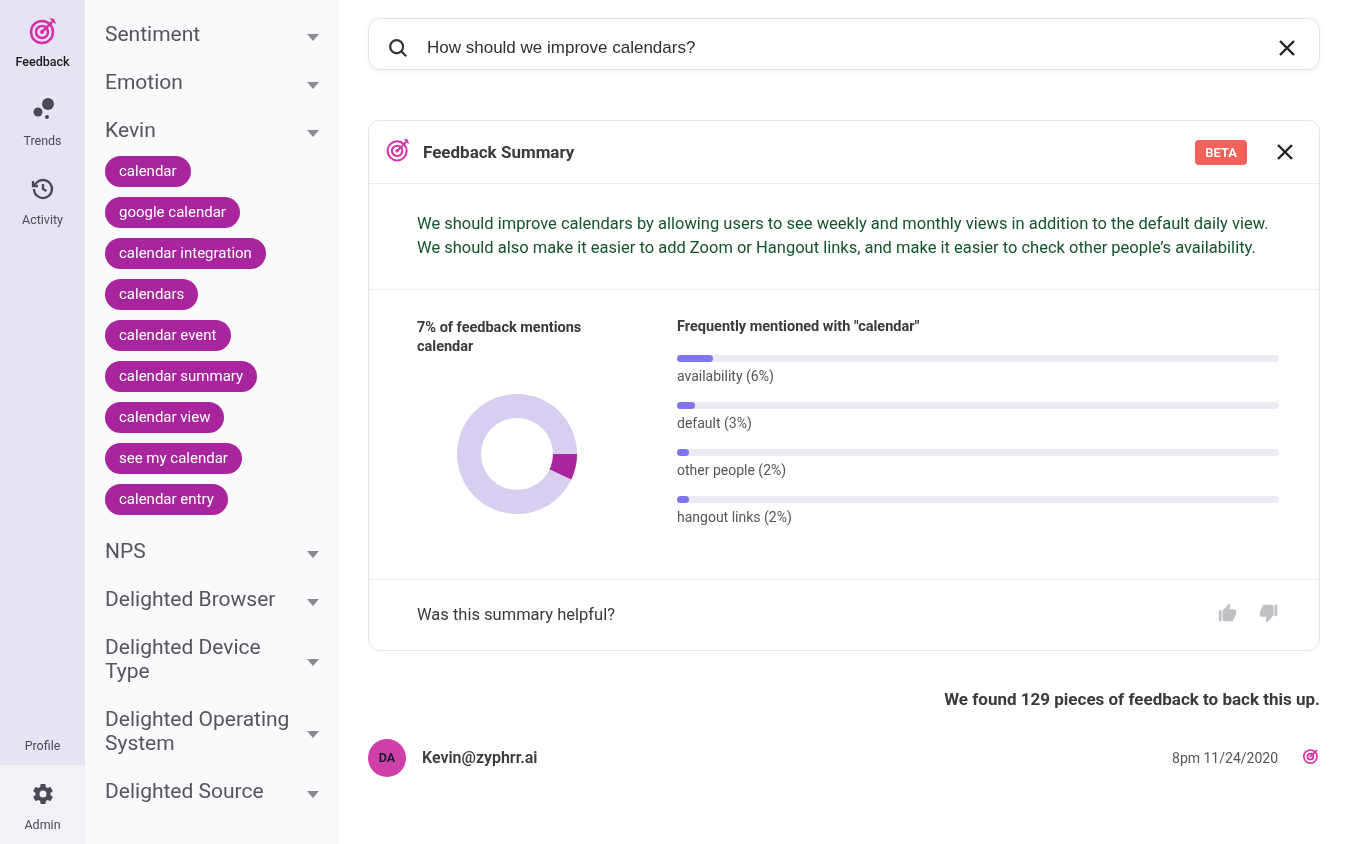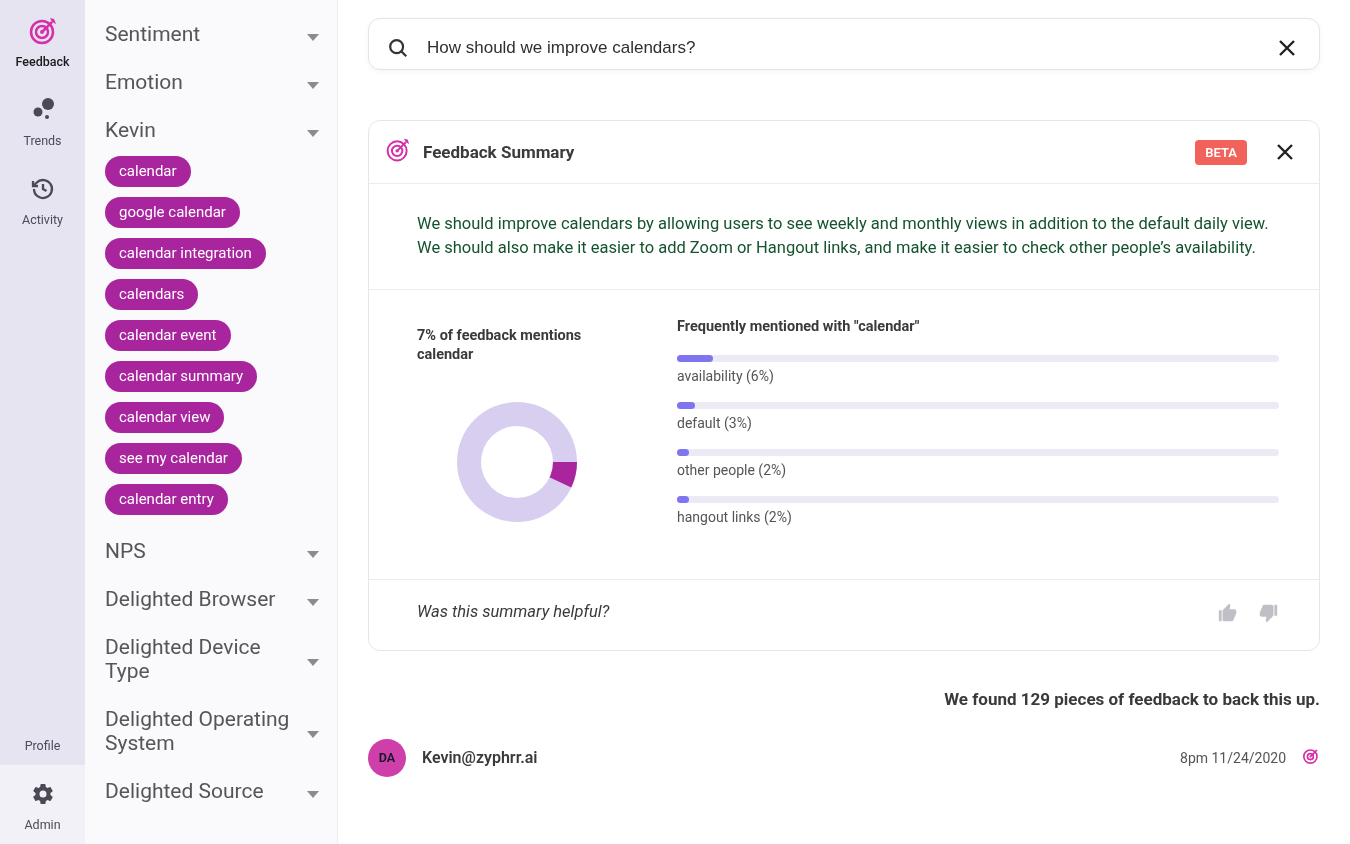--- a/index.html
+++ b/index.html
@@ -119,35 +119,35 @@
     padding: 5px 10px;
     border-radius: 4px;
   }
   .summary-body { padding: 28px 40px 28px 48px; font-size: 16.5px; line-height: 1.48; color: #14532d; border-bottom: 1px solid #ececef;}
   .summary-charts {
     display: flex;
     gap: 60px;
     padding: 28px 40px 36px 48px;
     border-bottom: 1px solid #ececef;
   }
-  .donut-block { width: 200px; flex-shrink: 0; margin-top: 8px; }
+  .donut-block { width: 200px; flex-shrink: 0; }
   .donut-title { font-weight: 700; font-size: 14.5px; line-height: 1.35; margin-bottom: 18px; }
   .donut-wrap { position: relative; width: 158px; height: 158px; margin: 0 auto; }
 
   .bars-block { flex: 1; }
   .bars-title { font-weight: 700; font-size: 14.5px; margin-bottom: 20px; }
   .bar-row { margin-bottom: 18px; }
   .bar-track { height: 7px; background: #eceaf4; border-radius: 4px; position: relative; margin-bottom: 6px; }
   .bar-fill { height: 100%; background: #7f75f0; border-radius: 4px; }
   .bar-label { font-size: 14px; color: #555; }
 
   .summary-foot {
     display: flex;
+    align-items: center;
     padding: 22px 40px 22px 48px;
-    font-style: italic;
   }
   .foot-text { flex: 1; font-size: 16.5px; }
   .thumb { color: #bfbfc6; cursor: pointer; margin-left: 18px; }
 
   .backing-line {
     font-weight: 700;
     font-size: 17px;
     margin: 38px 0 30px 0;
     text-align: right;
   }
@@ -161,21 +161,21 @@
   .avatar-badge {
     width: 38px; height: 38px;
     border-radius: 50%;
     background: #cf3fa9;
     color: #0f172a;
     font-size: 12.5px;
     font-weight: 600;
     display: flex; align-items: center; justify-content: center;
   }
   .fb-email { font-weight: 600; font-size: 16px; flex:1; }
-  .fb-date { font-size: 14px; color: #555; margin-right: 0; }
+  .fb-date { font-size: 14px; color: #555; margin-right: 8px; }
 
   
   .chevron-down::before {
     content: "";
     display: inline-block;
     width: 0; height: 0;
     border-left: 6px solid transparent;
     border-right: 6px solid transparent;
     border-top: 7px solid #8a8a92;
   }

